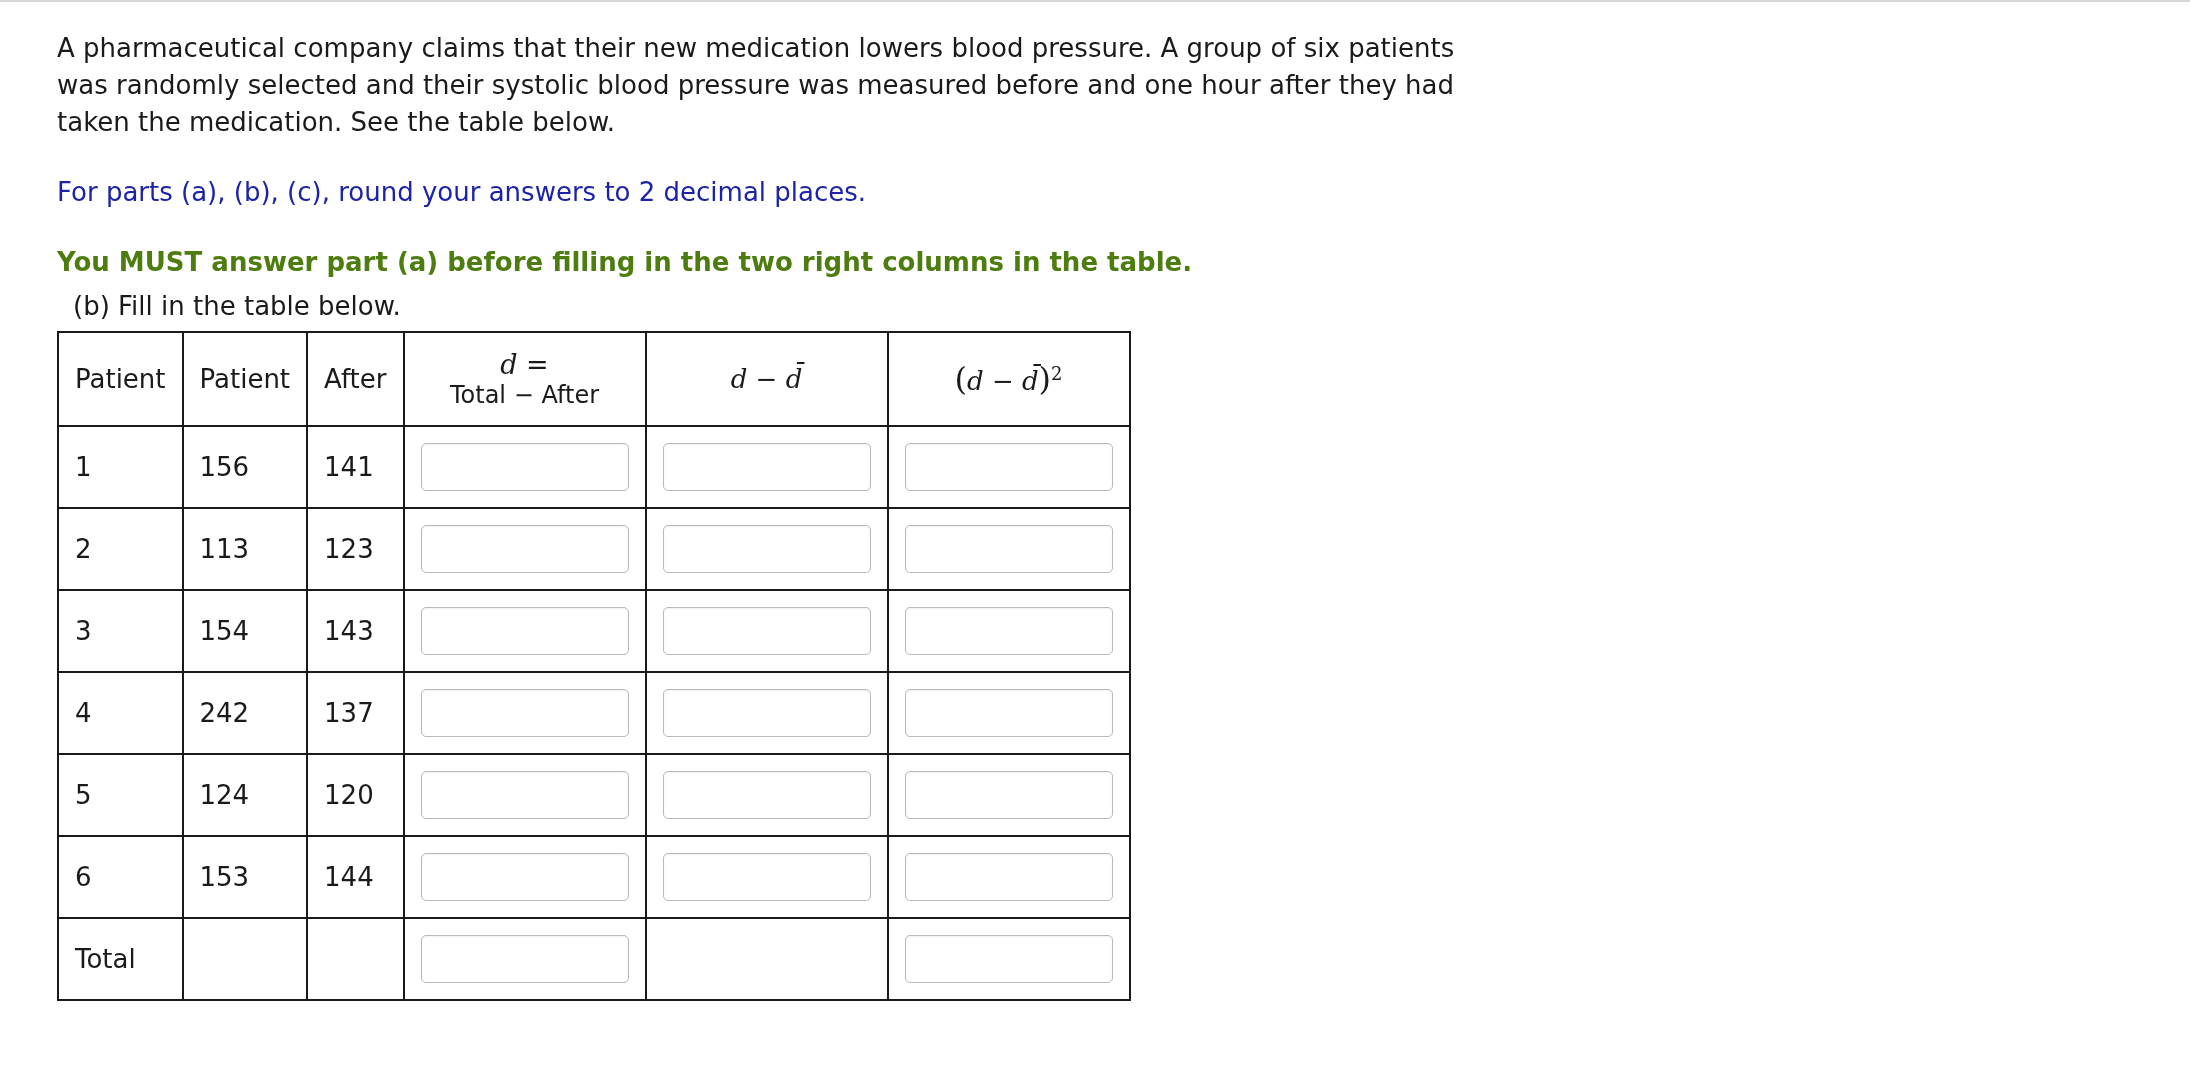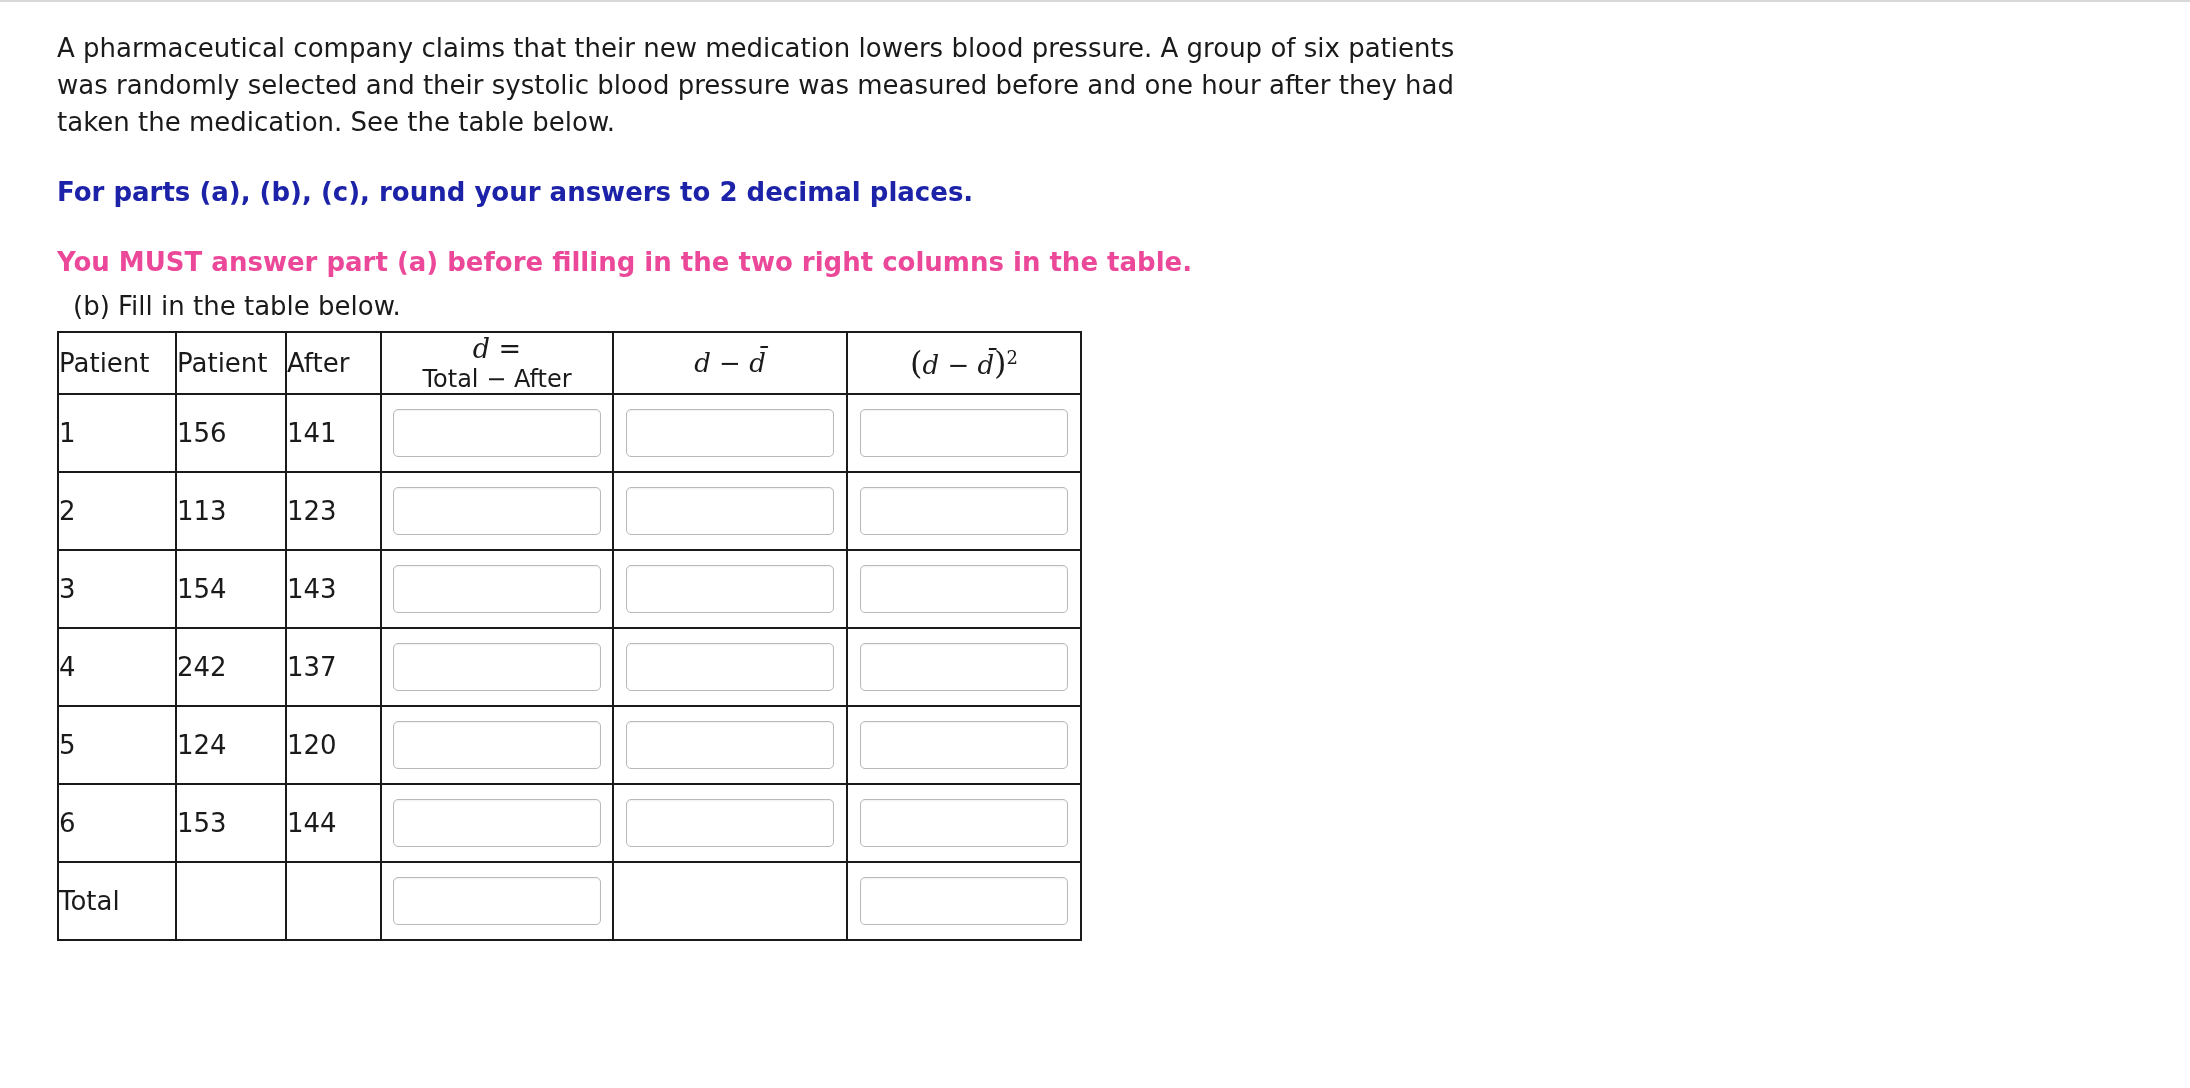--- a/index.html
+++ b/index.html
@@ -36,28 +36,28 @@
   }
   .prompt {
     font-size: 26px;
     line-height: 1.42;
     color: #1a1a1a;
     max-width: 1400px;
     margin: 0 0 36px 0;
   }
   .note-blue {
     font-size: 26px;
-    font-weight: bold;
+    font-weight: normal;
     color: #1c23a8;
     margin: 8px 0 26px 0;
   }
   .note-blue2 {
     font-size: 26px;
     font-weight: bold;
-    color: #ec4899;
+    color: #4d7c0f;
     margin: 40px 0 14px 0;
   }
   .part-a-row {
     display: flex;
     align-items: center;
     gap: 0px;
     margin-bottom: 6px;
   }
   .part-a-label {
     font-size: 26px;
@@ -100,21 +100,21 @@
     margin: 0 0 10px 16px;
   }
 
   table.fill-table {
     border-collapse: collapse;
     table-layout: fixed;
     border: 2px solid #1a1a1a;
   }
   table.fill-table td, table.fill-table th {
     border: 2px solid #1a1a1a;
-    padding: 0;
+    padding: 16px;
     vertical-align: middle;
     font-weight: normal;
     font-size: 26px;
     background: #ffffff;
   }
   .col-patient { width: 118px; }
   .col-before  { width: 110px; }
   .col-after   { width: 95px; }
   .col-d       { width: 232px; }
   .col-dd      { width: 234px; }

